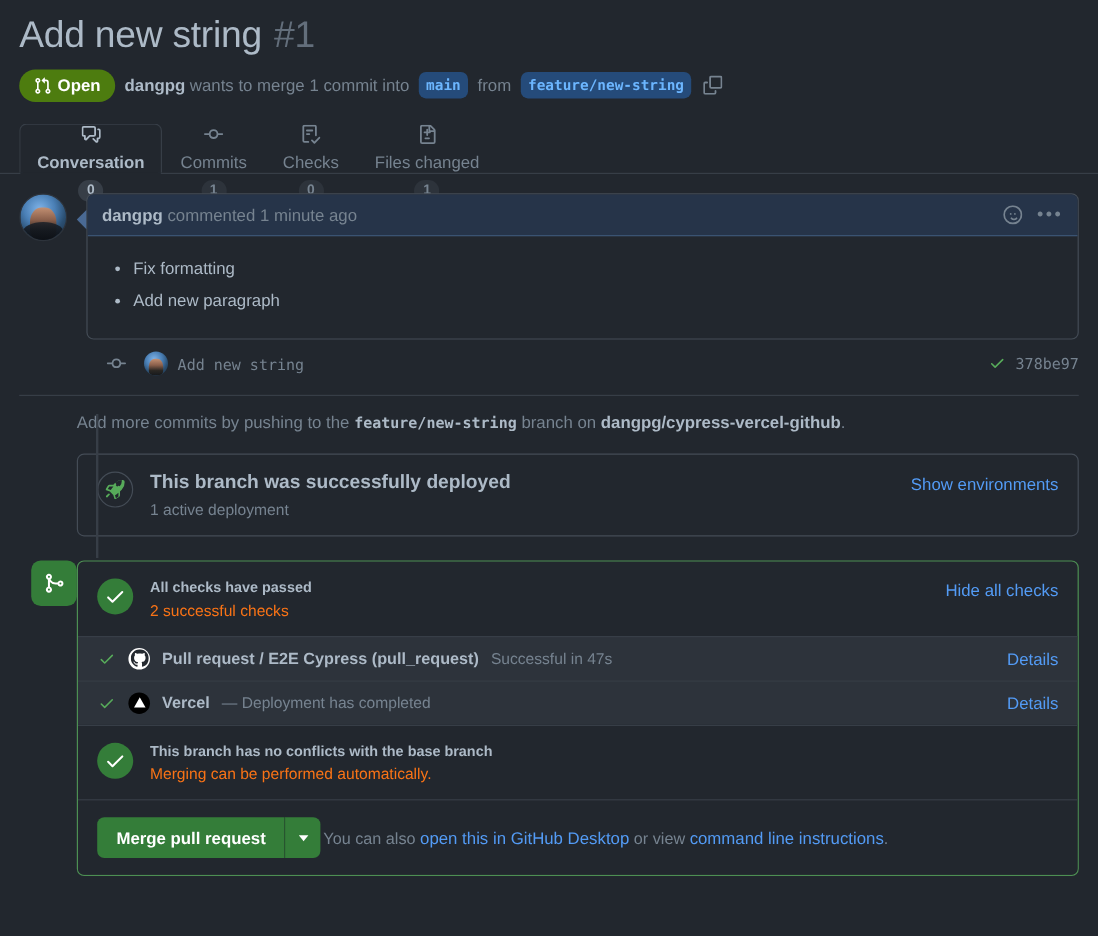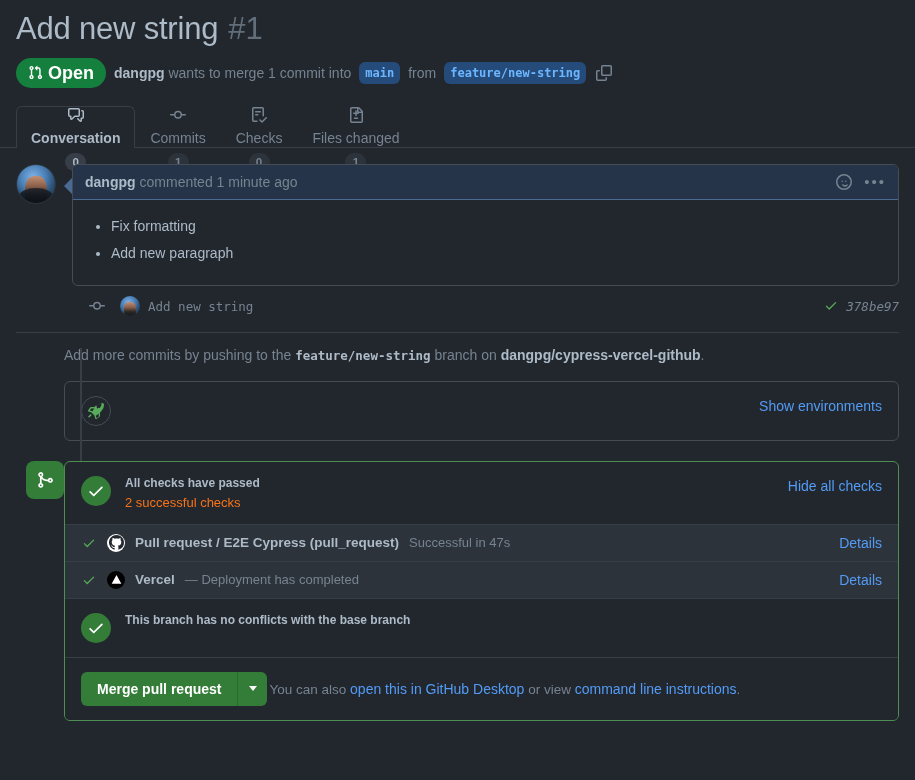--- a/index.html
+++ b/index.html
@@ -25,23 +25,23 @@
   .pr-number { font-size: 31px; font-weight: 300; color: #636e7b; }
 
   
   .sub-row {
     display: flex; align-items: center; gap: 8px;
     padding: 9px 16px 0 16px;
     font-size: 14px; color: #768390;
   }
   .state-badge {
     display: inline-flex; align-items: center; gap: 5px;
-    background: #15803d; color: #fff;
+    background: #4d7c0f; color: #fff;
     border-radius: 999px; padding: 6px 12px;
-    font-size: 18px; font-weight: 600; line-height: 1;
+    font-size: 14px; font-weight: 600; line-height: 1;
   }
   .state-badge svg { display: block; }
   .sub-text { color: #768390; }
   .sub-text b { color: #adbac7; font-weight: 600; }
   .branch-chip {
     display: inline-block;
     background: #254b7a; color: #6cb6ff;
     border-radius: 6px; padding: 2px 6px;
     font-family: "DejaVu Sans Mono", monospace;
     font-size: 12px; line-height: 18px; font-weight: 600;
@@ -154,21 +154,21 @@
     content:""; position:absolute; left:22%; top:30%; width:56%; height:70%;
     border-radius:45% 45% 30% 30%;
     background: linear-gradient(180deg,#c28f72 0%, #8a5f4b 38%, #2a2723 70%, #15181c 100%);
   }
   .commit-msg {
     font-family: "DejaVu Sans Mono", monospace;
     font-size: 12.5px; color:#768390;
   }
   .commit-right {
     position:absolute; right: 0; top:50%; transform: translateY(-50%);
-    display:flex; align-items:flex-start; gap:7px;font-style:italic;
+    display:flex; align-items:flex-start; gap:7px;
   }
   .commit-sha {
     font-family: "DejaVu Sans Mono", monospace;
     font-size: 12.5px; color:#768390;
   }
 
   .hr {
     height:1px; background:#373e47; margin: 6px 0 0 0;
   }
 
@@ -398,20 +398,24 @@
       <span>branch on</span>
       <b>dangpg/cypress-vercel-github</b><span>.</span>
     </div>
 
     <div class="deploy-box">
       <span class="rocket">
         <svg width="16" height="16" viewBox="0 0 16 16" fill="currentColor">
             <path d="M14.064 0h.186C15.216 0 16 .784 16 1.75v.186a8.752 8.752 0 0 1-2.564 6.186l-.458.459c-.314.314-.641.616-.979.904v3.207c0 .608-.315 1.172-.833 1.49l-2.774 1.707a.749.749 0 0 1-1.11-.418l-.954-3.102a1.214 1.214 0 0 1-.145-.125L3.754 9.723a1.218 1.218 0 0 1-.125-.145L.527 8.624a.75.75 0 0 1-.419-1.11L1.815 4.74A1.75 1.75 0 0 1 3.305 3.9h3.207c.288-.338.59-.665.904-.979l.459-.458A8.749 8.749 0 0 1 14.064 0ZM8.938 3.992c-.155.153-.306.311-.453.474l2.049 2.049c.163-.147.321-.298.474-.453l.458-.459a7.25 7.25 0 0 0 2.123-5.123.25.25 0 0 0-.25-.23 7.25 7.25 0 0 0-5.123 2.123ZM3.305 5.4a.25.25 0 0 0-.213.12L1.871 7.51l2.46.759c.433-.746.94-1.448 1.508-2.094l.695-.775Zm7.39 5.13-.775.695c-.646.568-1.348 1.075-2.094 1.508l.759 2.46 1.99-1.221a.25.25 0 0 0 .12-.213ZM3.28 11.47a.75.75 0 0 1 0 1.06L1.53 14.28a.75.75 0 0 1-1.06-1.06l1.75-1.75a.75.75 0 0 1 1.06 0Zm8.5-5.72a1 1 0 1 1-2 0 1 1 0 0 1 2 0Z"></path>
           </svg>
       </span>
+      <span>
+        <div class="deploy-title">This branch was successfully deployed</div>
+        <div class="deploy-sub">1 active deployment</div>
+      </span>
       <a class="link right-link">Show environments</a>
     </div>
 
     <div class="merge-wrap">
       <span class="merge-badge">
         <svg width="18" height="18" viewBox="0 0 16 16" fill="currentColor">
             <path d="M5.45 5.154A4.25 4.25 0 0 0 9.25 7.5h1.378a2.251 2.251 0 1 1 0 1.5H9.25A5.734 5.734 0 0 1 5 7.123v3.505a2.25 2.25 0 1 1-1.5 0V5.372a2.25 2.25 0 1 1 1.95-.218ZM4.25 13.5a.75.75 0 1 0 0-1.5.75.75 0 0 0 0 1.5Zm8.5-4.5a.75.75 0 1 0 0-1.5.75.75 0 0 0 0 1.5ZM5 3.25a.75.75 0 1 0 0 .005V3.25Z"></path>
           </svg>
       </span>
       <div class="merge-box">
@@ -465,20 +469,21 @@
 
         <div class="conflict-section">
           <div class="mb-head">
             <span class="big-check">
               <svg width="18" height="18" viewBox="0 0 16 16" fill="#ffffff">
                   <path d="M13.78 4.22a.75.75 0 0 1 0 1.06l-7.25 7.25a.75.75 0 0 1-1.06 0L2.22 9.28a.751.751 0 0 1 .018-1.042.751.751 0 0 1 1.042-.018L6 10.94l6.72-6.72a.75.75 0 0 1 1.06 0Z"></path>
                 </svg>
             </span>
             <span>
               <div class="mb-title">This branch has no conflicts with the base branch</div>
+              <div class="mb-sub">Merging can be performed automatically.</div>
             </span>
           </div>
         </div>
 
         <div class="merge-actions">
           <span class="btn-group">
             <button class="btn-merge">Merge pull request</button>
             <button class="btn-caret">
               <span class="caret"></span>
             </button>

